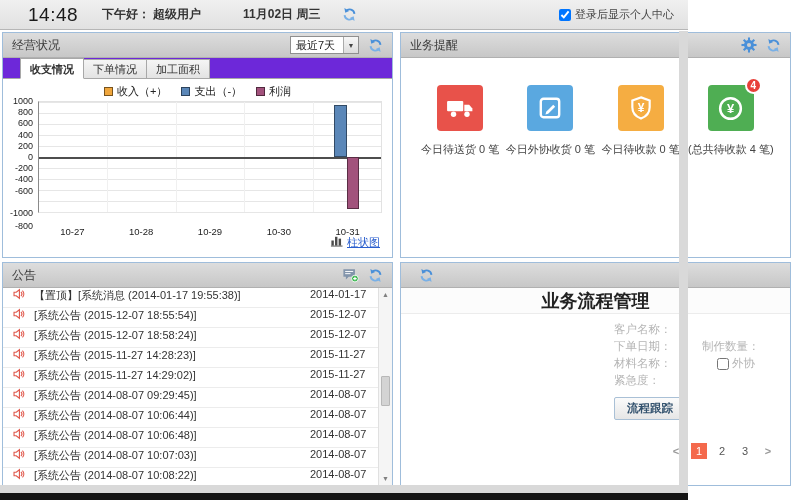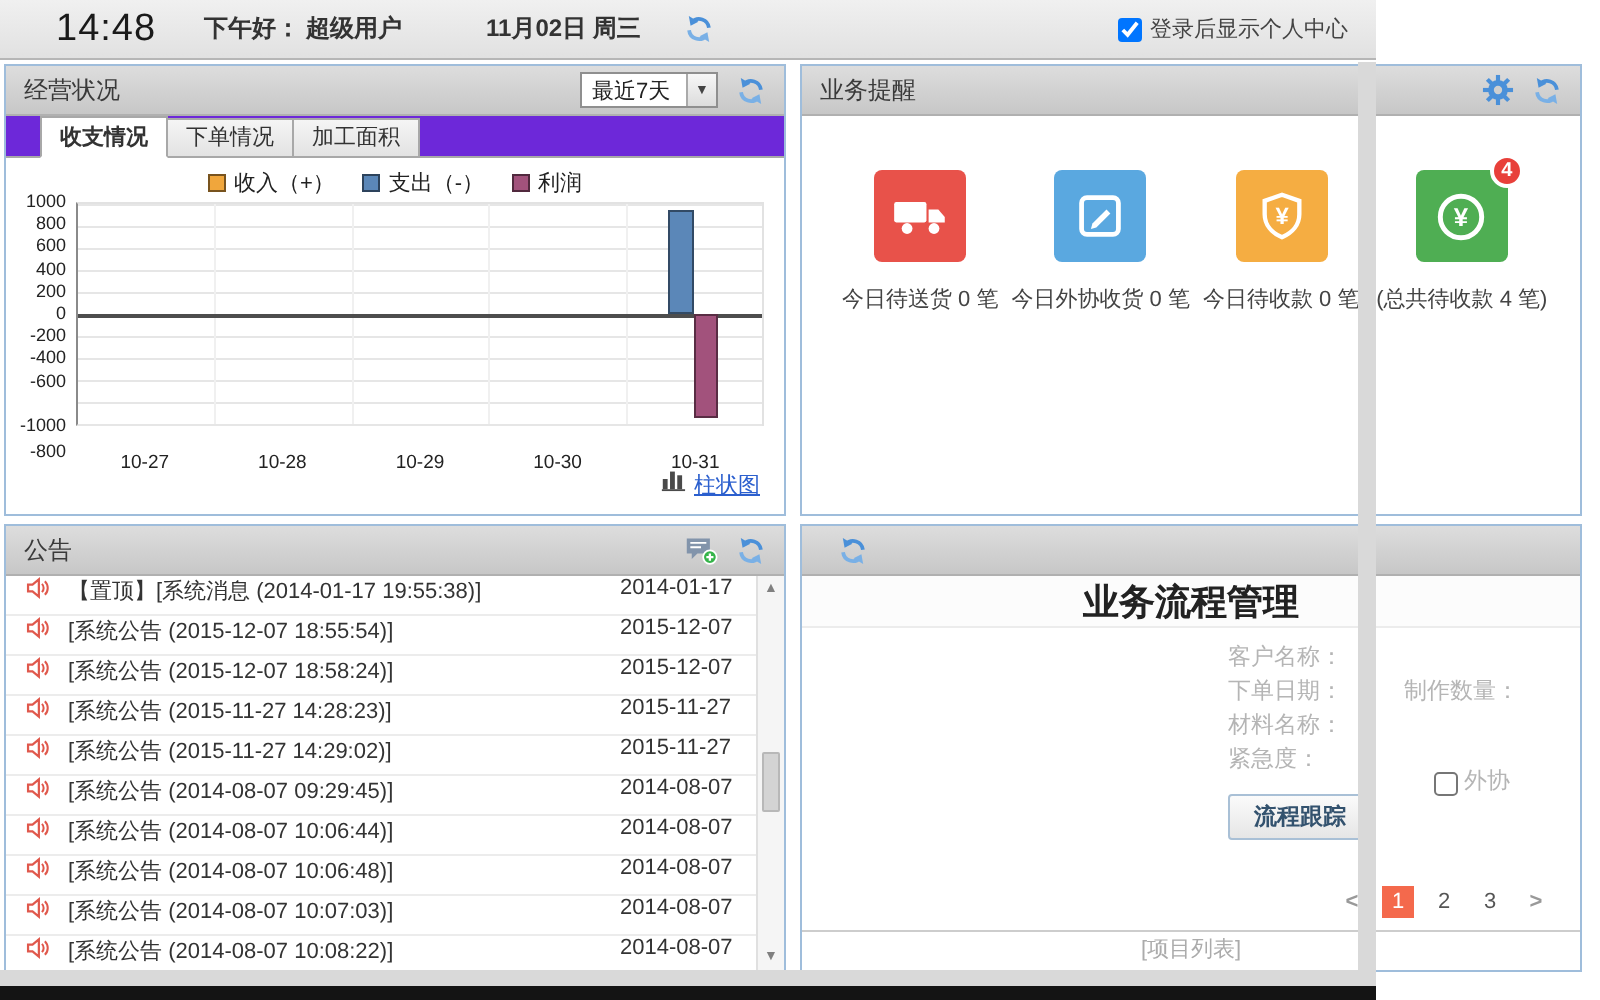--- a/index.html
+++ b/index.html
@@ -76,21 +76,21 @@
   .scrollbar { position:absolute; top:25px; right:0; bottom:0; width:14px; background:#f5f5f5; border-left:1px solid #e0e0e0; }
   .sb-arrow { position:absolute; left:0; width:13px; text-align:center; font-size:7px; color:#808080; cursor:pointer; }
   .sb-up { top:3px; } .sb-down { bottom:3px; }
   .sb-thumb { position:absolute; left:2px; top:88px; width:9px; height:30px; background:#d4d4d4; border:1px solid #b8b8b8; border-radius:1px; cursor:grab; }
 
   
   .proj-heading { height:26px; line-height:26px; text-align:center; font-weight:bold; font-size:18px; color:#222; background:#fcfcfc; border-bottom:1px solid #ececec; }
   .proj-form { position:absolute; left:213px; top:58px; font-size:11.5px; color:#b5b5b5; }
   .f-row { position:relative; height:17px; line-height:17px; width:285px; }
   .f-col2 { position:absolute; left:88px; top:0; }
-  .f-chk { position:absolute; left:103px; top:0; display:flex; align-items:center; color:#b5b5b5;margin-top:28px; }
+  .f-chk { position:absolute; left:103px; top:0; display:flex; align-items:center; color:#b5b5b5; }
   .f-chk input { width:12px; height:12px; margin-right:3px; }
   .track-btn { margin-top:8px; padding:3px 12px; font-size:11.5px; font-weight:bold; color:#33526e; background:linear-gradient(#fbfbfb,#e6e6e6); border:1px solid #a9c0d6; border-radius:2px; cursor:pointer; }
   .pager { position:absolute; right:14px; bottom:26px; display:flex; gap:7px; align-items:center; font-size:11px; }
   .pg { min-width:16px; height:16px; line-height:16px; text-align:center; color:#555; cursor:pointer; }
   .pg.active { background:#f4694c; color:#fff; }
   .pg.nav { color:#999; font-weight:bold; }
   .proj-footer { position:absolute; left:0; right:0; bottom:0; height:20px; line-height:19px; text-align:center; color:#ababab; font-size:11px; border-top:1px solid #cdcdcd; background:#fff; }
 </style>
 </head>
 <body>
@@ -443,19 +443,18 @@
       <div class="f-row"><span>紧急度：</span></div>
       <button class="track-btn">流程跟踪</button>
     </div>
     <div class="pager">
         <span class="pg nav">&lt;</span>
         <span class="pg active">1</span>
         <span class="pg">2</span>
         <span class="pg">3</span>
         <span class="pg nav">&gt;</span>
       </div>
-    <div class="proj-footer">[项目列表]</div>
   </div>
 
   <div class="strip-gray-right"></div>
   <div class="strip-gray-bottom"></div>
   <div class="strip-black"></div>
 </div>
 
 </body></html>

